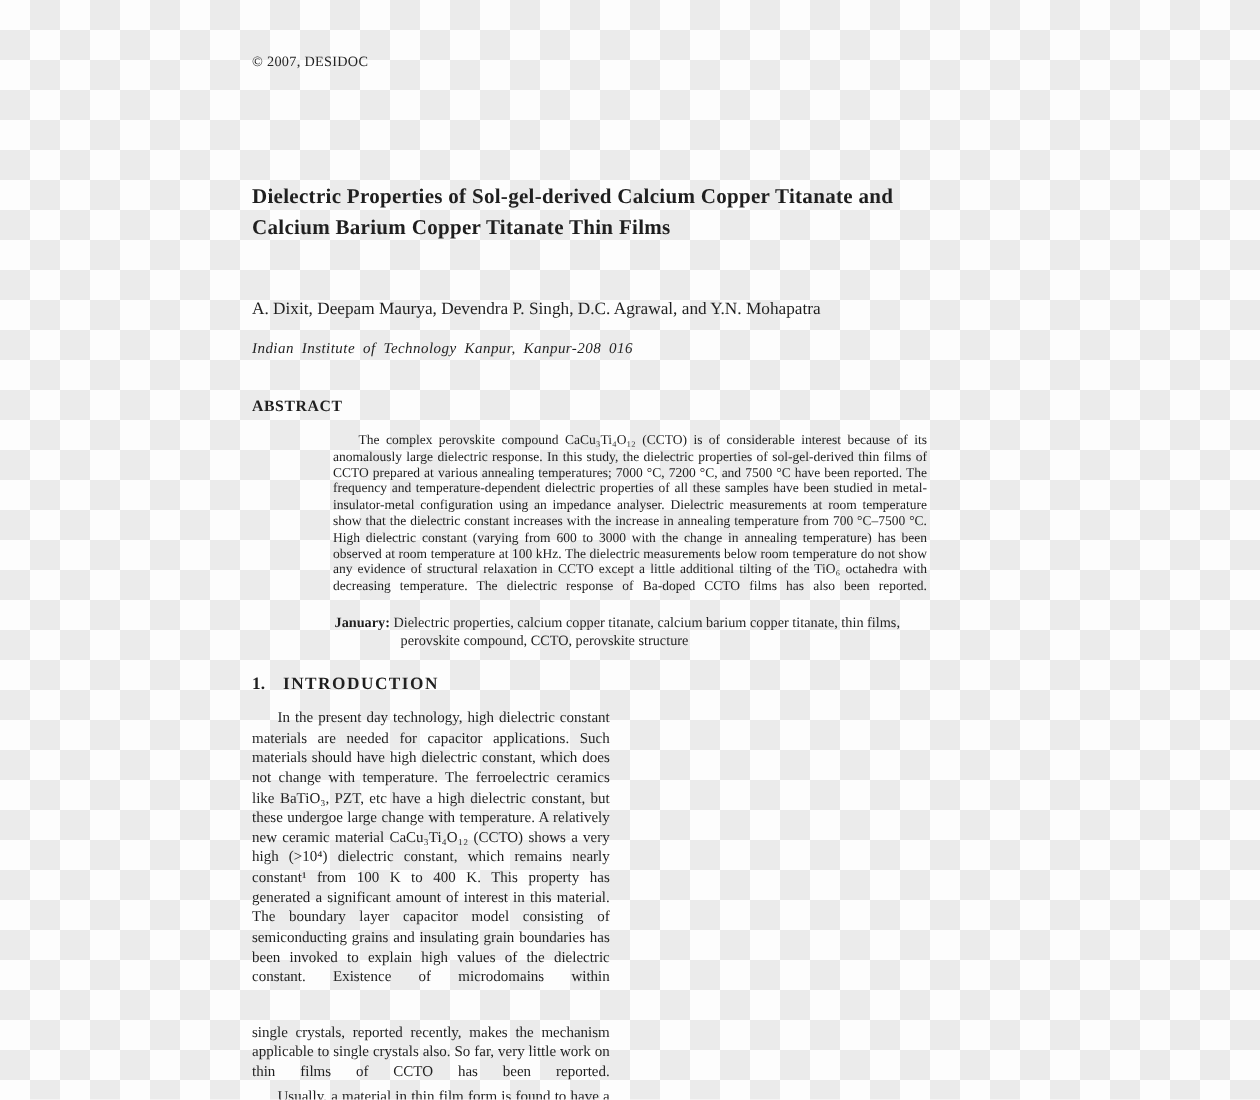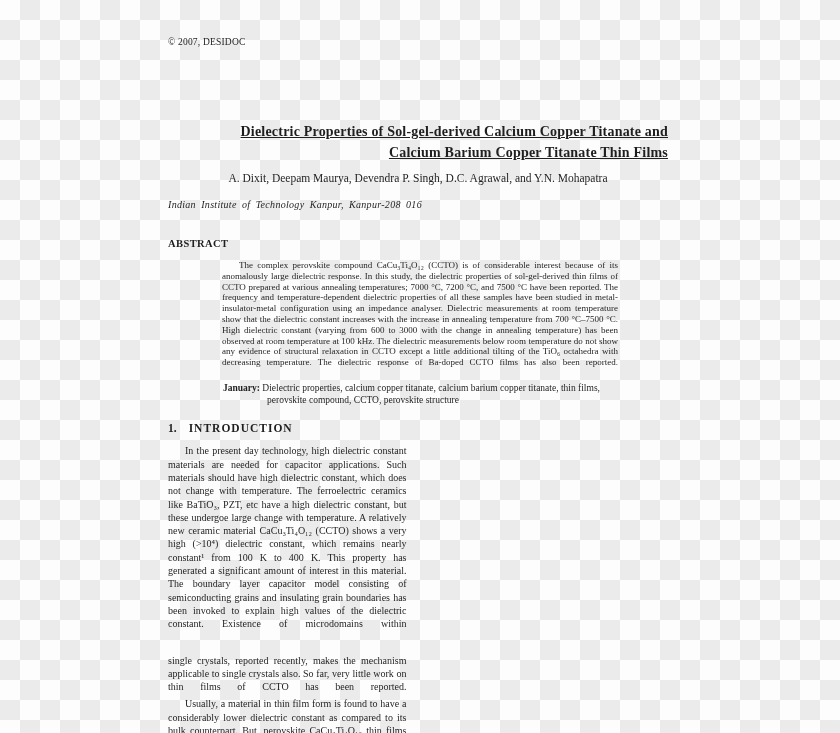--- a/index.html
+++ b/index.html
@@ -27,29 +27,27 @@
     margin-top: 36px;
     font-size: 9.5px;
     line-height: 13px;
     letter-spacing: 0.2px;
   }
   .title {
     margin-top: 72px;
     font-size: 14px;
     line-height: 21px;
     font-weight: bold;
-    text-align: right;
+    text-align: left;
     letter-spacing: 0.2px;
-    text-decoration: underline;
   }
   .authors {
-    margin-top: 8px;
+    margin-top: 36px;
     font-size: 11.5px;
     line-height: 14px;
-    text-align: center;
   }
   .affiliation {
     margin-top: 13px;
     font-size: 10px;
     line-height: 14px;
     font-style: italic;
     text-align: left;
     word-spacing: 2.5px;
     letter-spacing: 0.3px;
   }

